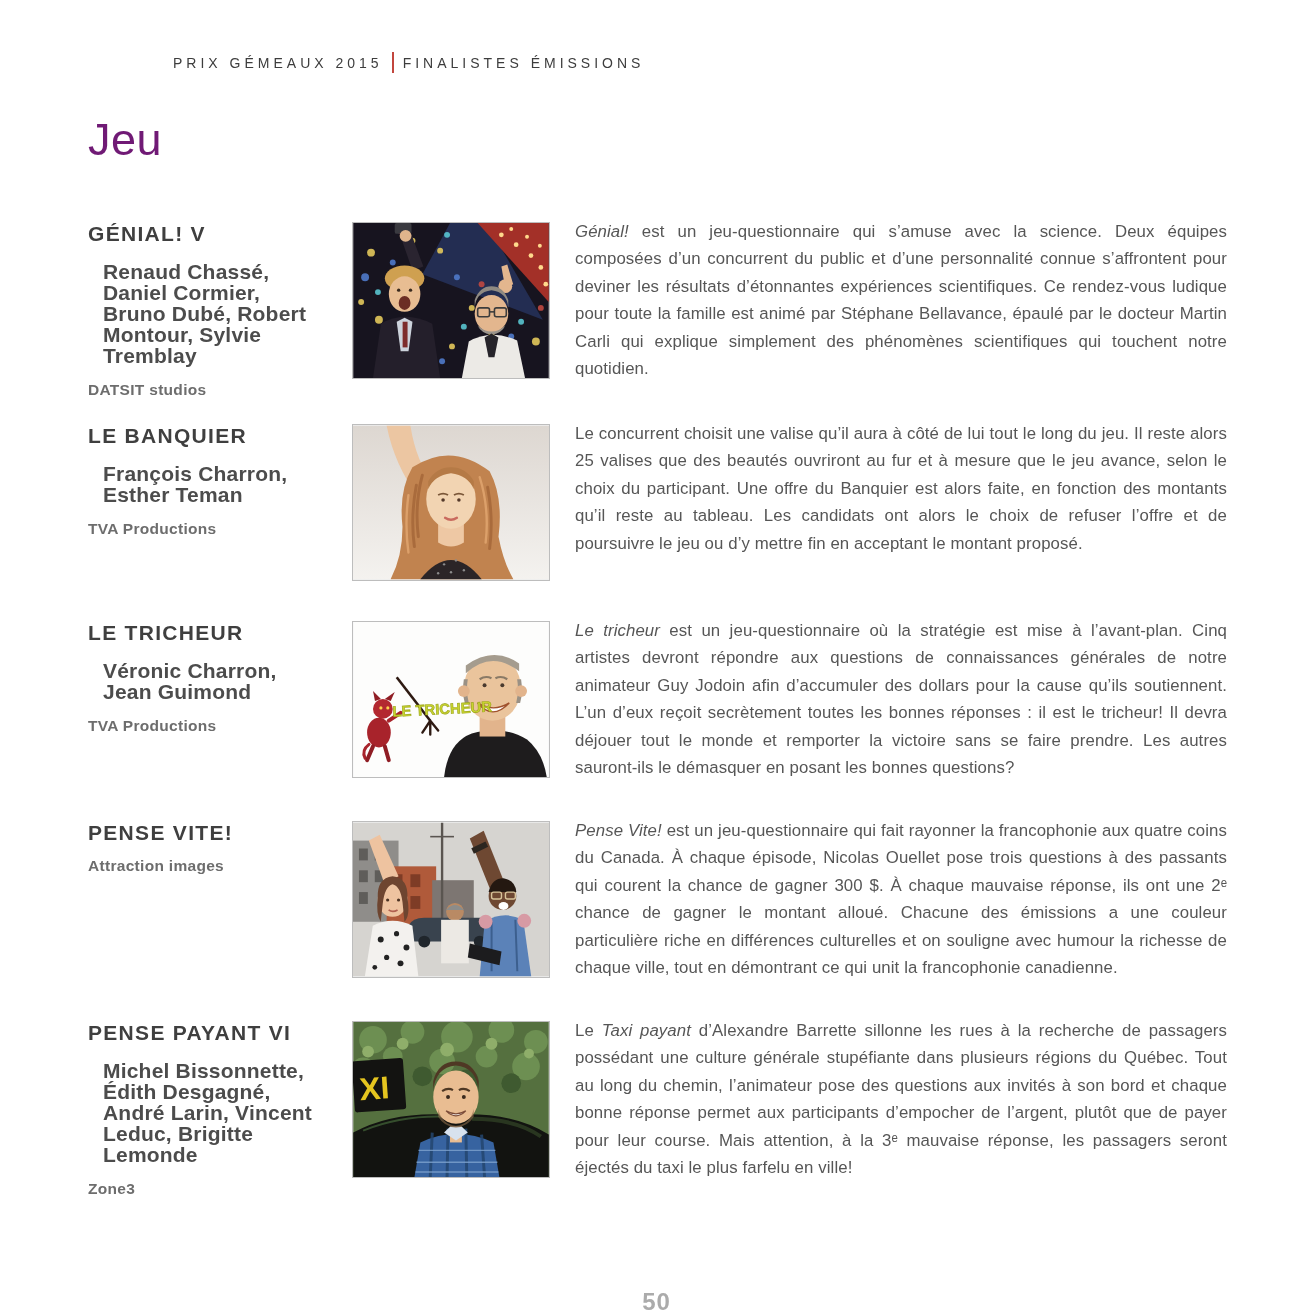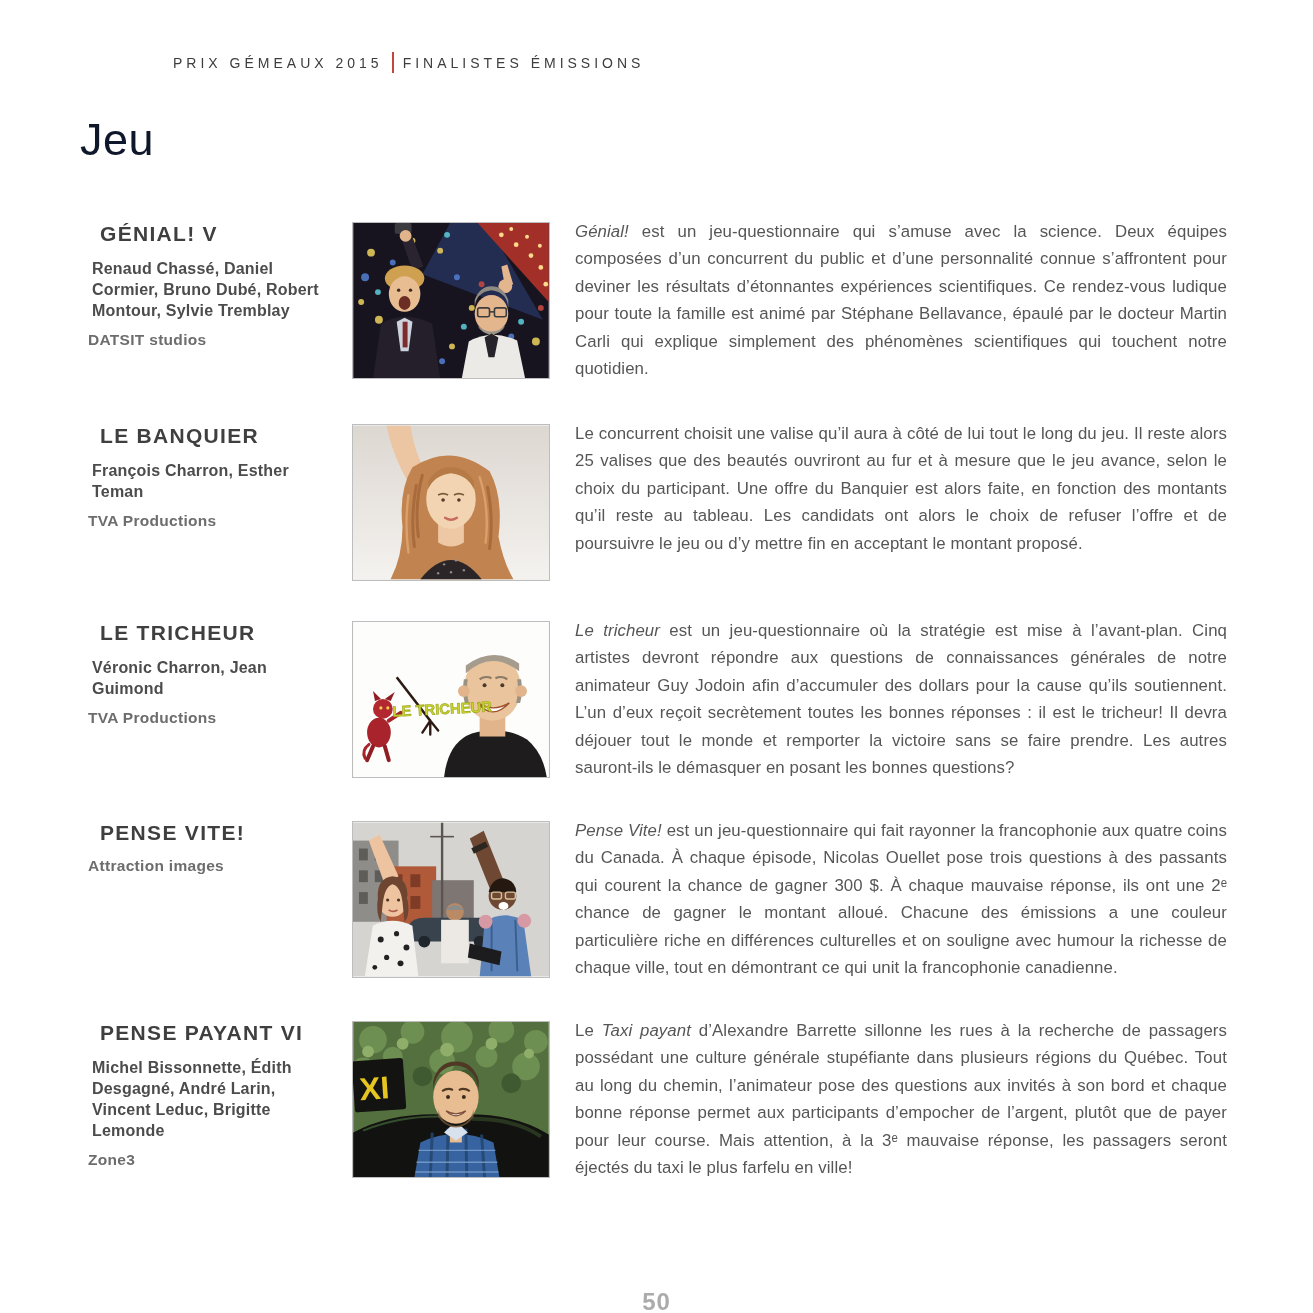--- a/index.html
+++ b/index.html
@@ -10,31 +10,31 @@
   }
   .page{position:relative;width:1313px;height:1313px;}
 
   
   .header{position:absolute;top:52px;left:173px;display:flex;align-items:center;gap:9px;}
   .header .htext{font-size:14px;letter-spacing:4px;color:#3d3d3d;font-weight:500;}
   .header .divider{width:2px;height:21px;background:#c2463e;}
 
   
   .section-title{
-    position:absolute;top:114px;left:80px;margin:0;
-    font-size:45px;font-weight:400;color:#0f172a;letter-spacing:.5px;
+    position:absolute;top:114px;left:88px;margin:0;
+    font-size:45px;font-weight:400;color:#701a75;letter-spacing:.5px;
   }
 
   
   .entry{position:absolute;left:88px;width:1140px;}
   .entry-info{position:absolute;left:0;top:0;width:254px;}
   .entry-info h2{
-    margin:0 0 12px 12px;font-size:21px;font-weight:700;color:#3f3f3f;letter-spacing:1.3px;
-  }
-  .names{margin:4px;font-size:16px;font-weight:700;color:#4c4c4c;line-height:21px;letter-spacing:.2px;}
+    margin:0 0 12px 0;font-size:21px;font-weight:700;color:#3f3f3f;letter-spacing:1.3px;
+  }
+  .names{margin:15px;font-size:21px;font-weight:700;color:#4c4c4c;line-height:21px;letter-spacing:.2px;}
   .company{margin:10px 0 0 0;font-size:15.5px;font-weight:700;color:#6d6d6d;letter-spacing:.3px;}
 
   .entry-photo{
     position:absolute;left:264px;top:0;width:198px;height:157px;
     border:1px solid #bdbdbd;box-sizing:border-box;overflow:hidden;background:#eee;
   }
   .entry-photo svg{display:block;width:100%;height:100%;}
 
   .entry-desc{
     position:absolute;left:487px;top:-4px;width:652px;margin:0;

